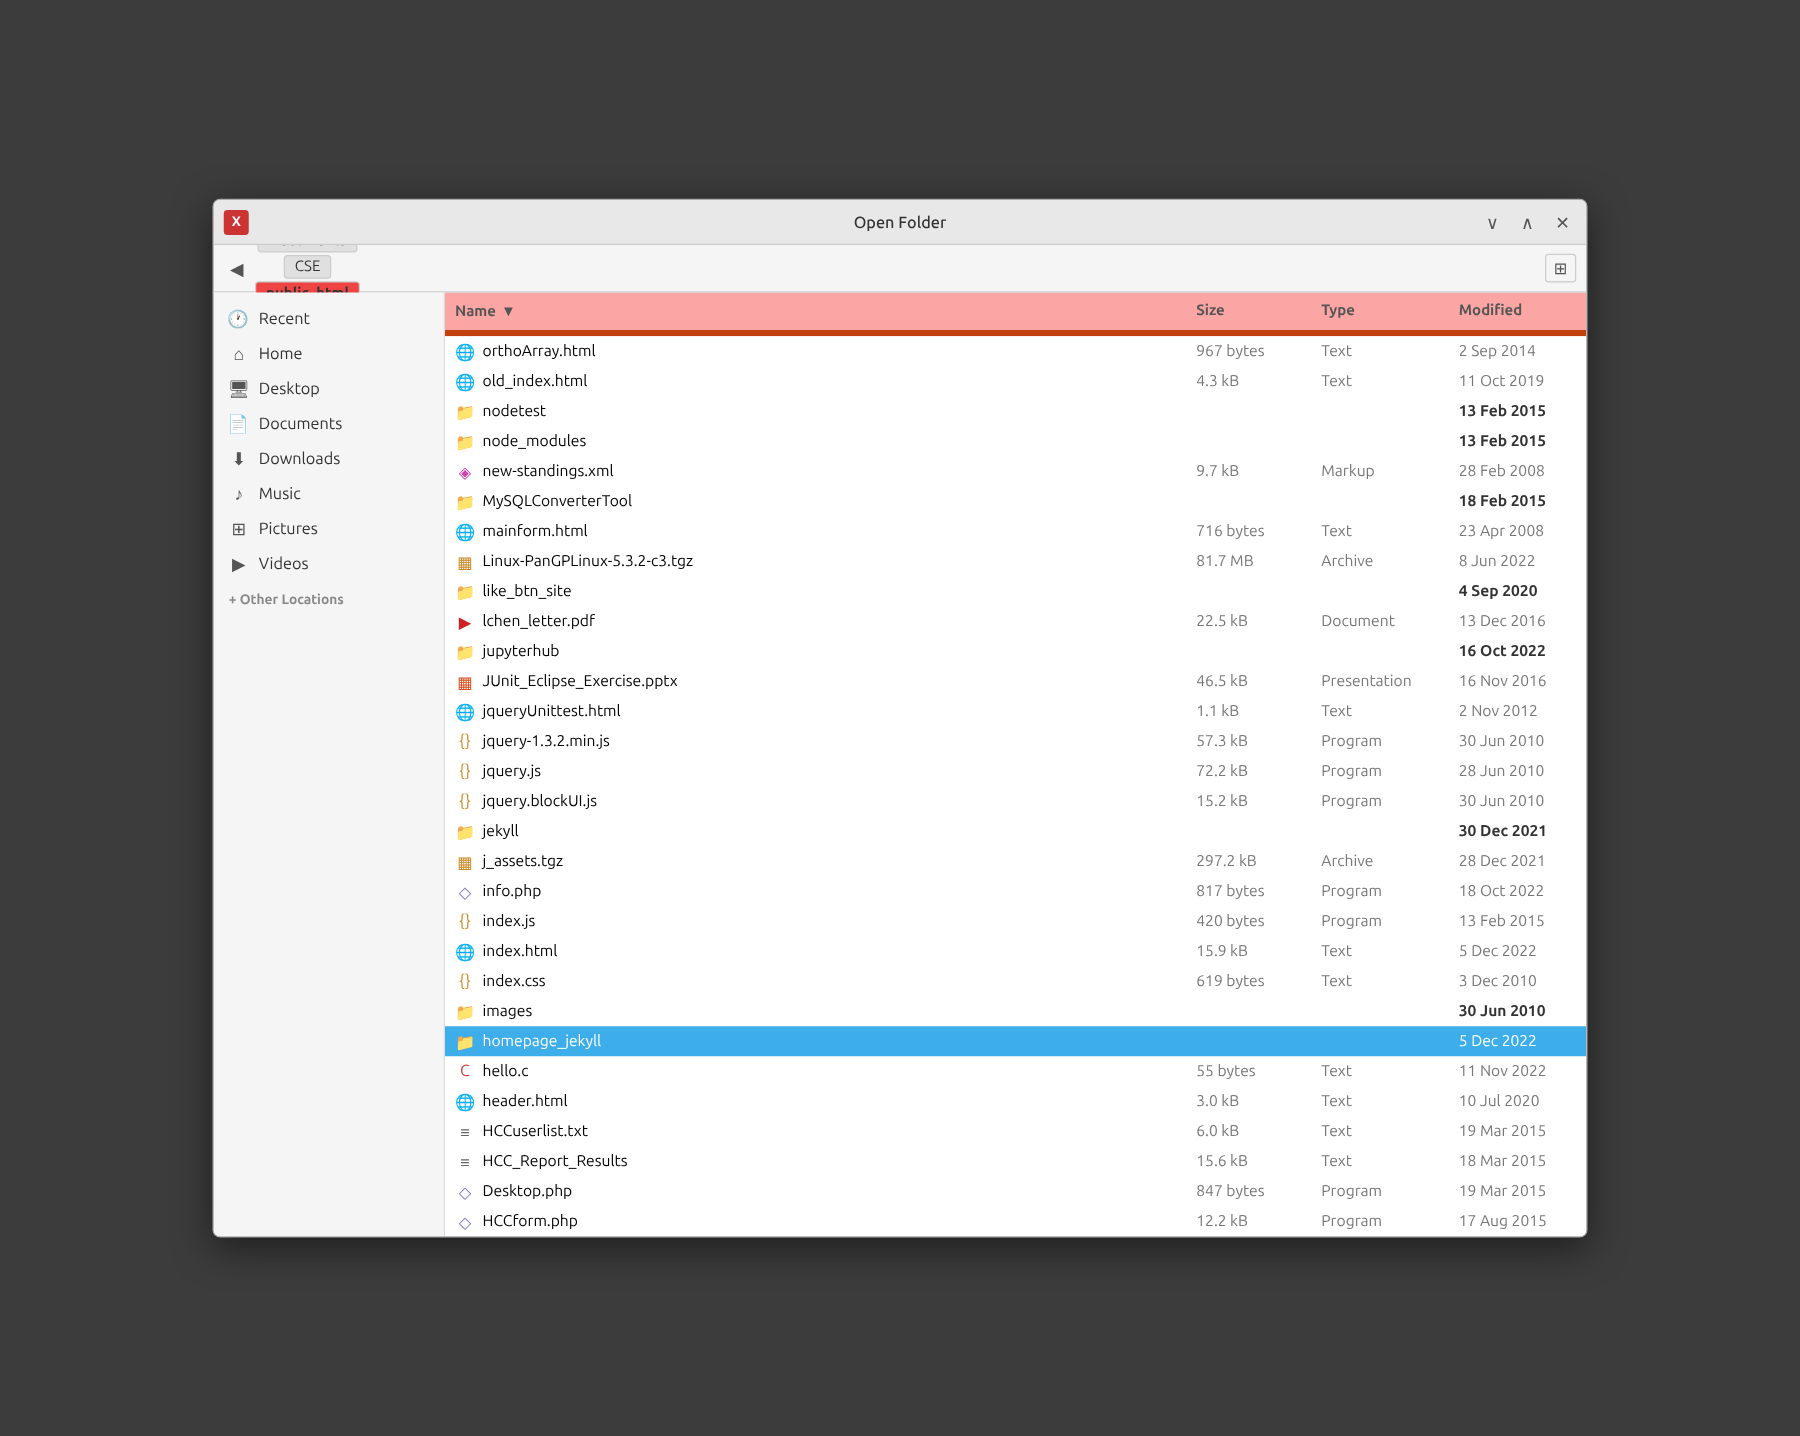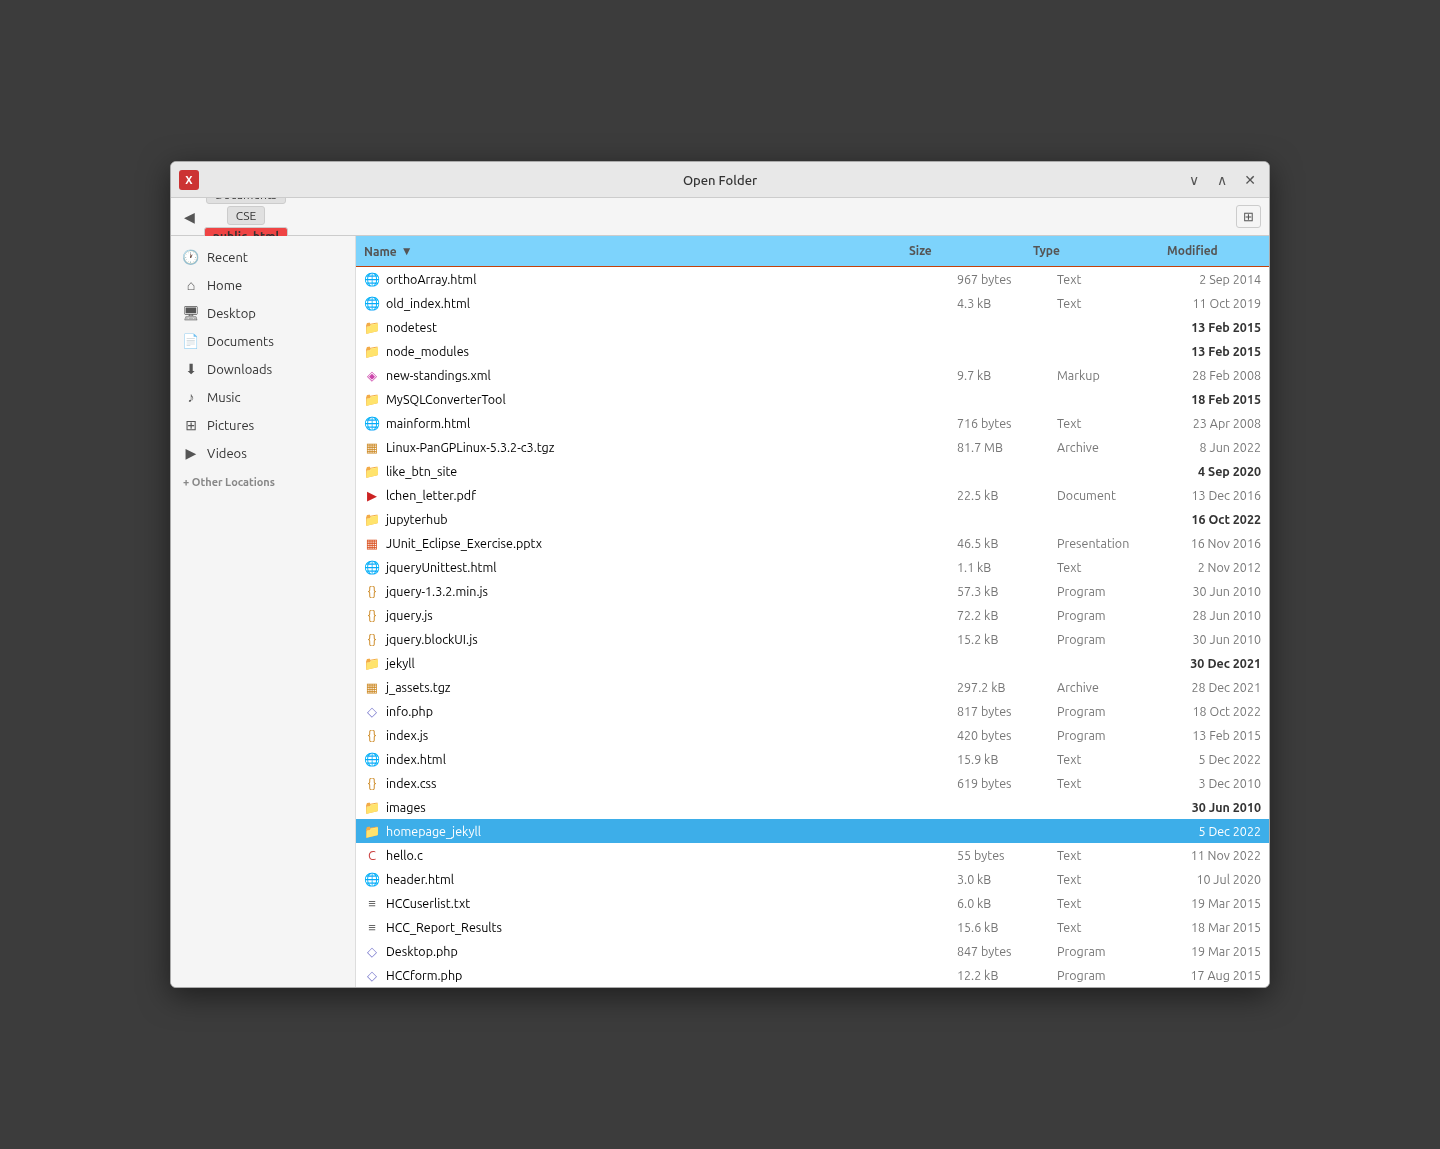--- a/index.html
+++ b/index.html
@@ -177,27 +177,26 @@
     }
     
     .file-list-area {
       flex: 1;
       display: flex;
       flex-direction: column;
       overflow: hidden;
     }
     .file-list-header {
       display: flex;
-      background: #7dd3fc;
-      border-bottom: 1px solid #c2410c;
+      background: #fca5a5;
+      border-bottom: 5px solid #c2410c;
       padding: 4px 0;
       font-size: 12px;
       font-weight: 600;
       color: #555;
-      gap: 24px;
     }
     .col-name {
       flex: 1;
       padding: 4px 8px;
       display: flex;
       align-items: center;
       gap: 4px;
       cursor: pointer;
     }
     .col-size { width: 100px; padding: 4px 8px; }
@@ -249,21 +248,20 @@
     }
     .file-type {
       width: 110px;
       padding: 2px 8px;
       color: #777;
     }
     .file-modified {
       width: 110px;
       padding: 2px 8px;
       color: #777;
-      text-align: right;
     }
     .file-modified.bold { font-weight: 700; color: #333; }
     
     .bottom-bar {
       display: flex;
       justify-content: flex-end;
       align-items: center;
       padding: 8px 12px;
       gap: 8px;
       background: #f0f0f0;

